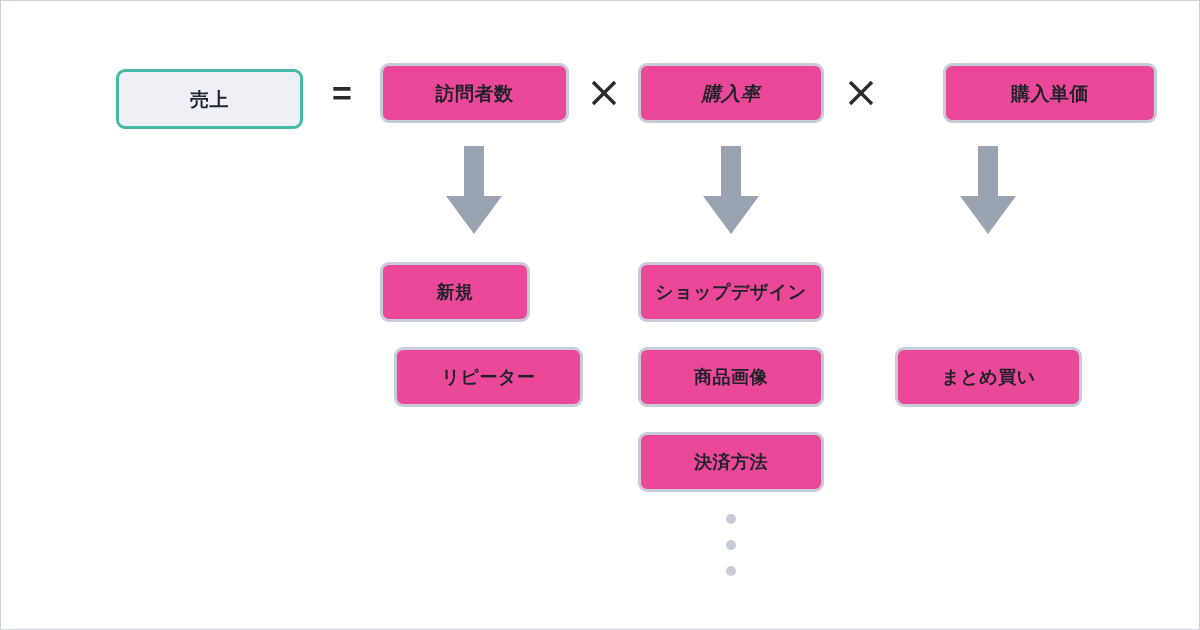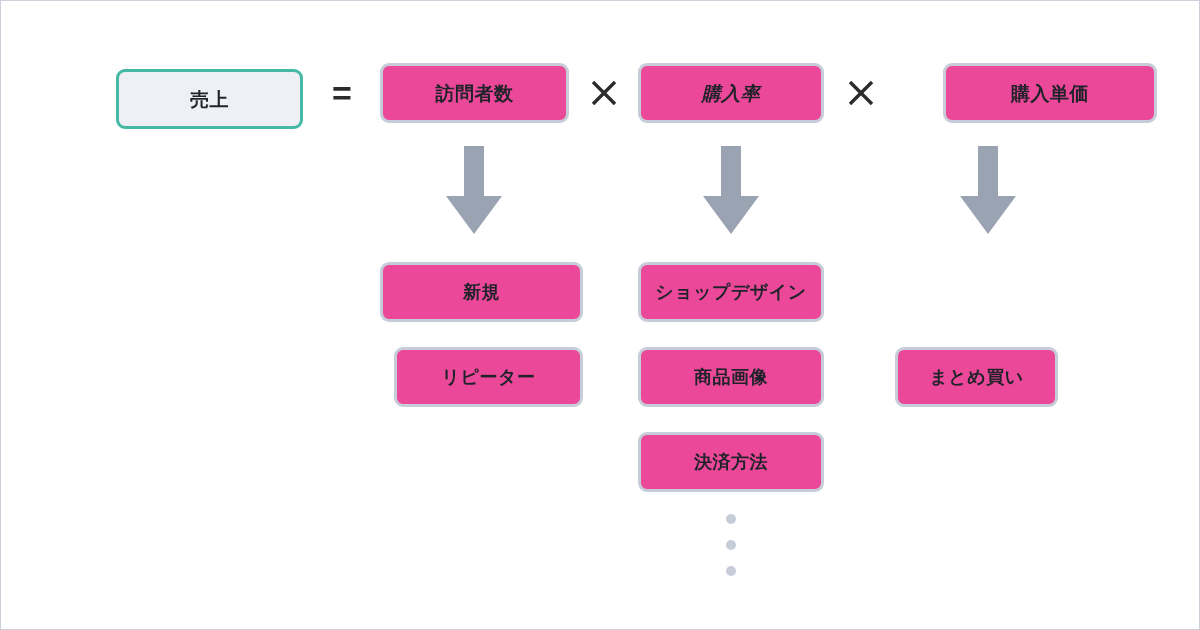--- a/index.html
+++ b/index.html
@@ -150,21 +150,21 @@
       <polygon points="22,0 42,0 42,50 60,50 32,88 4,50 22,50" fill="#9aa3b2"></polygon>
     </svg>
   </div>
 
   <div class="arrow" style="left:955px; top:145px;">
     <svg width="64" height="90" viewBox="0 0 64 90">
       <polygon points="22,0 42,0 42,50 60,50 32,88 4,50 22,50" fill="#9aa3b2"></polygon>
     </svg>
   </div>
 
-  <div class="node rowf" style="left:379px; top:261px; width:203px;">
+  <div class="node rowf" style="left:379px; top:261px; width:150px;">
     <span class="node-label">新規</span>
   </div>
   <div class="node rowf" style="left:379px; top:346px; width:189px;margin-left:14px;">
     <span class="node-label">リピーター</span>
   </div>
 
   <div class="node rowf" style="left:637px; top:261px; width:186px;">
     <span class="node-label">ショップデザイン</span>
   </div>
   <div class="node rowf" style="left:637px; top:346px; width:186px;font-family:Liberation Serif, serif;">
@@ -173,17 +173,17 @@
   <div class="node rowf" style="left:637px; top:431px; width:186px;">
     <span class="node-label">決済方法</span>
   </div>
 
   <div class="dots" style="left:725px; top:513px;">
     <span class="dot"></span>
     <span class="dot"></span>
     <span class="dot"></span>
   </div>
 
-  <div class="node rowf" style="left:894px; top:346px; width:163px;align-items:center;">
+  <div class="node rowf" style="left:894px; top:346px; width:187px;align-items:center;">
     <span class="node-label">まとめ買い</span>
   </div>
 
 </div>
 
 </body></html>

